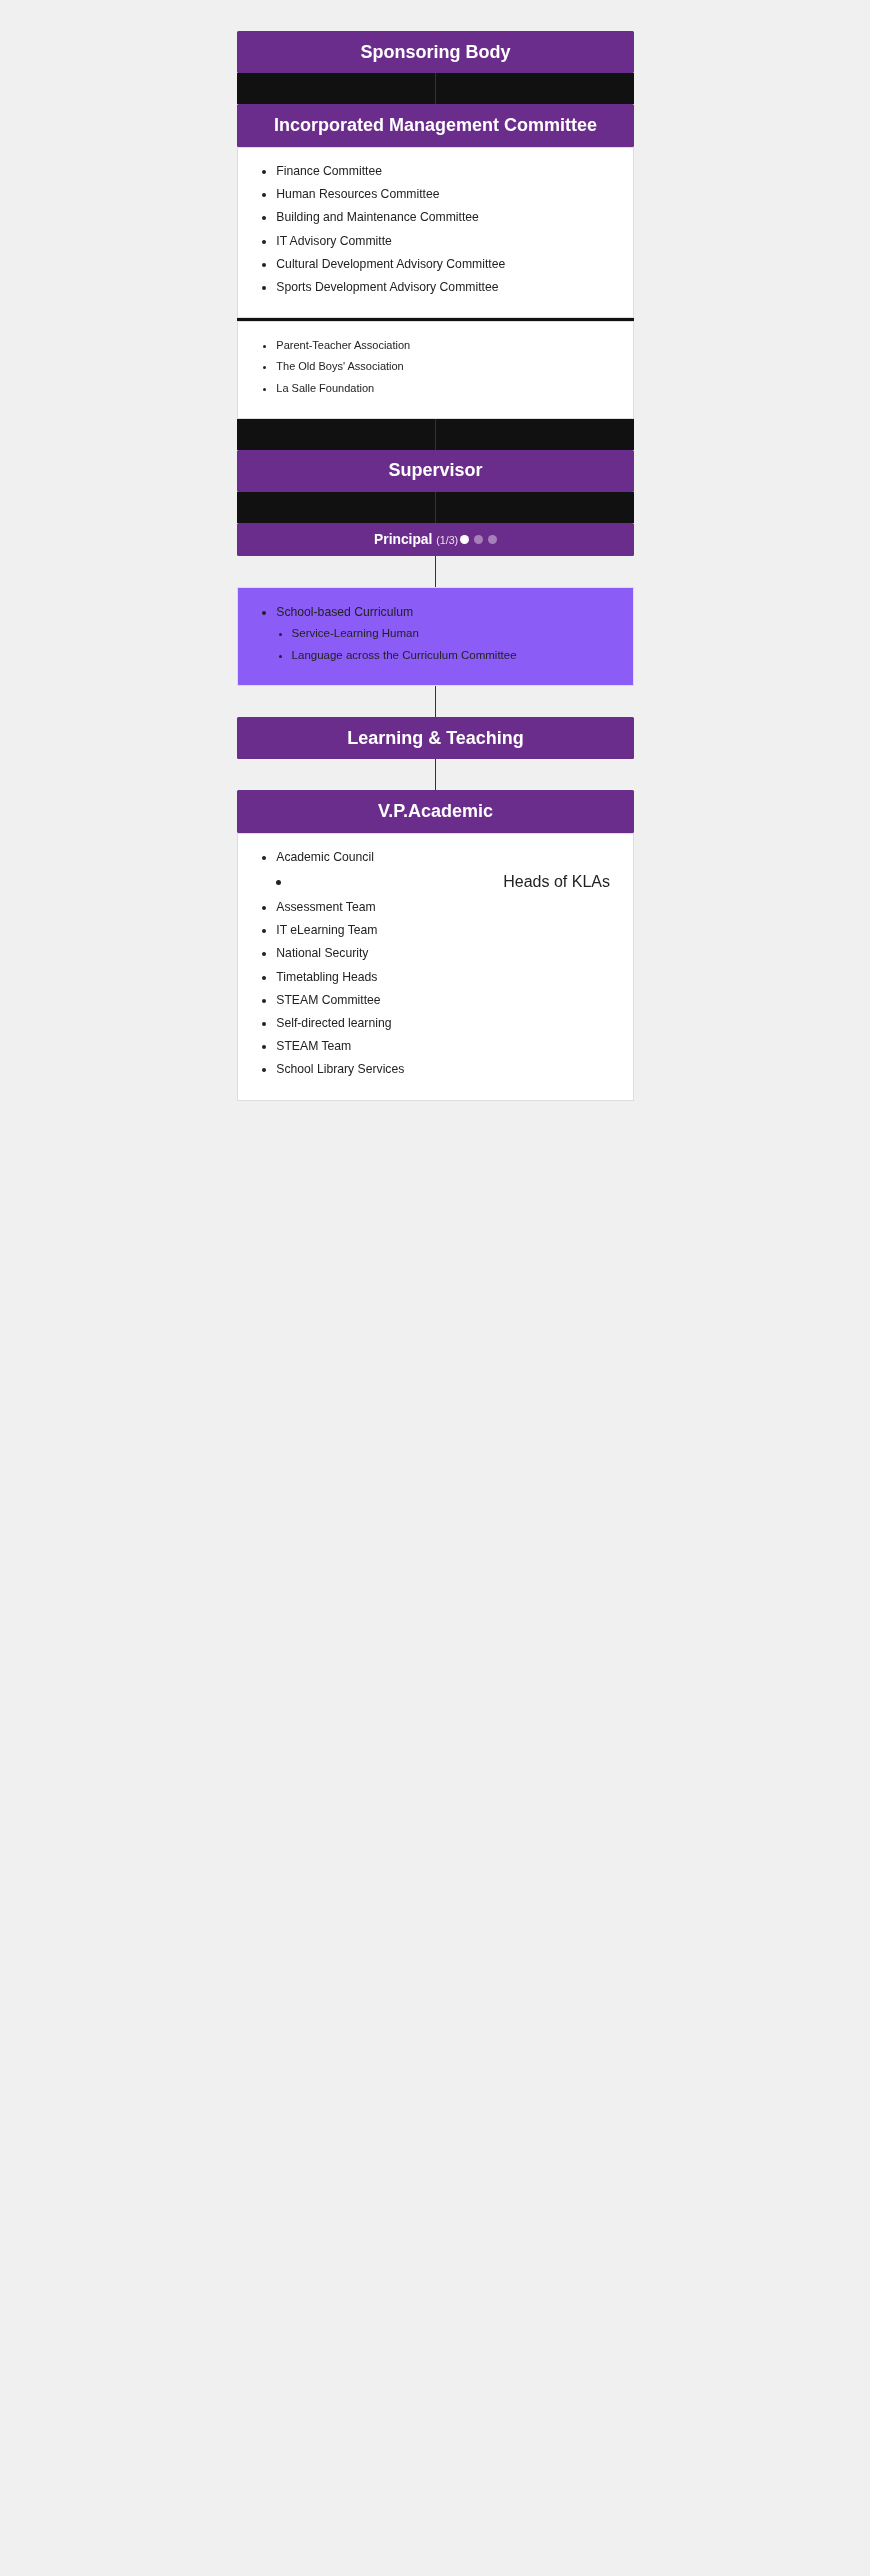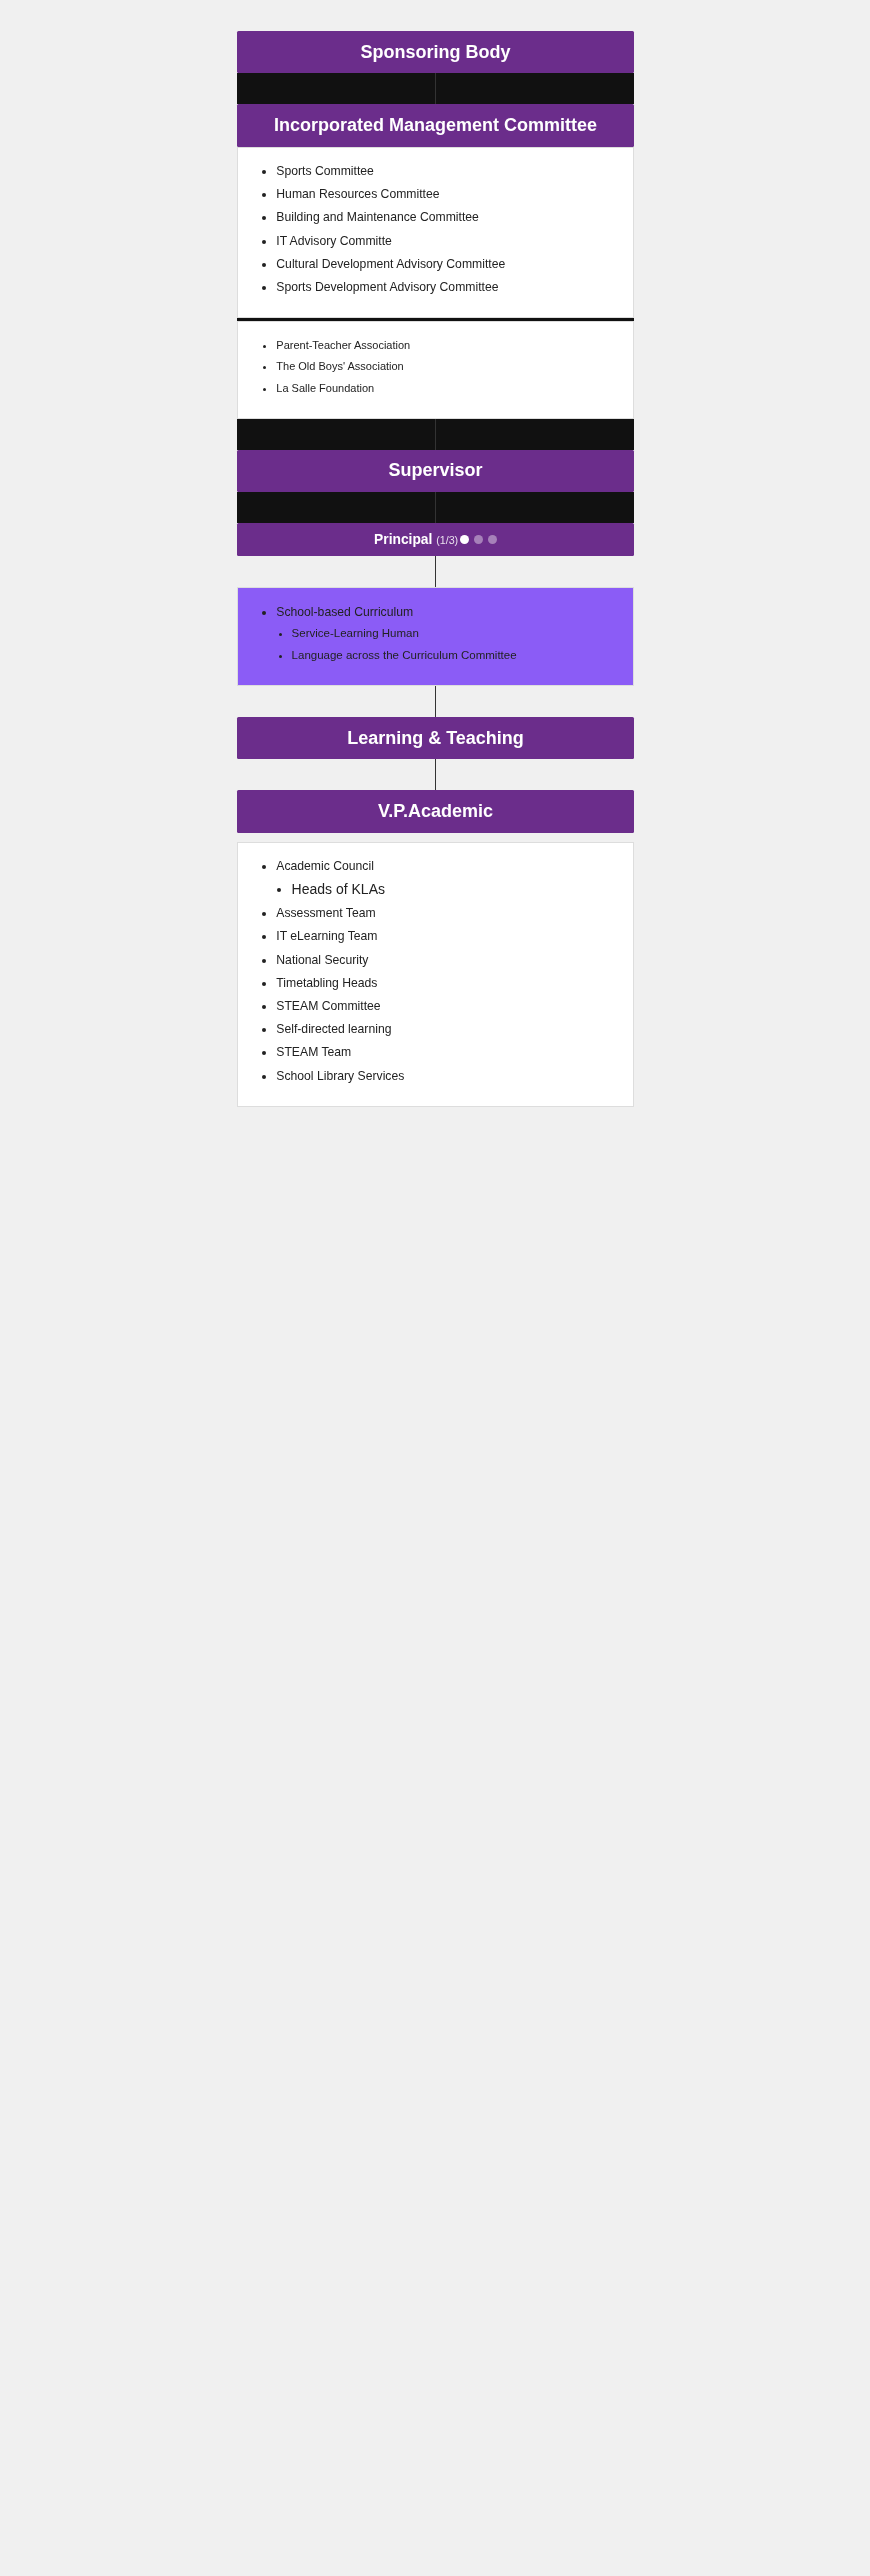--- a/index.html
+++ b/index.html
@@ -131,21 +131,20 @@
 
     .curriculum-section ul ul li {
       font-size: 11.5px;
     }
 
     .vp-section {
       background: white;
       border: 0.8px solid #ddd;
       width: 100%;
       padding: 15.3px 23px;
-      margin-top: 9px;
     }
 
     .vp-section ul {
       list-style: disc;
       padding-left: 15.3px;
     }
 
     .vp-section ul li {
       font-size: 12.2px;
       color: #222;
@@ -153,21 +152,22 @@
       line-height: 1.4;
     }
 
     .vp-section ul ul {
       list-style: disc;
       padding-left: 15.3px;
       margin-top: 4.6px;
     }
 
     .vp-section ul ul li {
-      font-size: 14px;
+      font-size: 16px;
+      text-align: right;
     }
 
     .pagination-dots {
       display: flex;
       gap: 4.6px;
       align-items: center;
     }
 
     .dot {
       width: 9.2px;
@@ -212,21 +212,21 @@
     <div style="width:1.5px; background:#333;"></div>
     <div style="flex:1; background:#111;"></div>
   </div>
 
   <div class="box-purple">
     <span>Incorporated Management Committee</span>
   </div>
 
   <div class="imc-section">
     <ul>
-      <li>Sports Committee</li>
+      <li>Finance Committee</li>
       <li>Human Resources Committee</li>
       <li>Building and Maintenance Committee</li>
       <li>IT Advisory Committe</li>
       <li>Cultural Development Advisory Committee</li>
       <li>Sports Development Advisory Committee</li>
     </ul>
   </div>
 
   <div class="divider-thick"></div>
 

